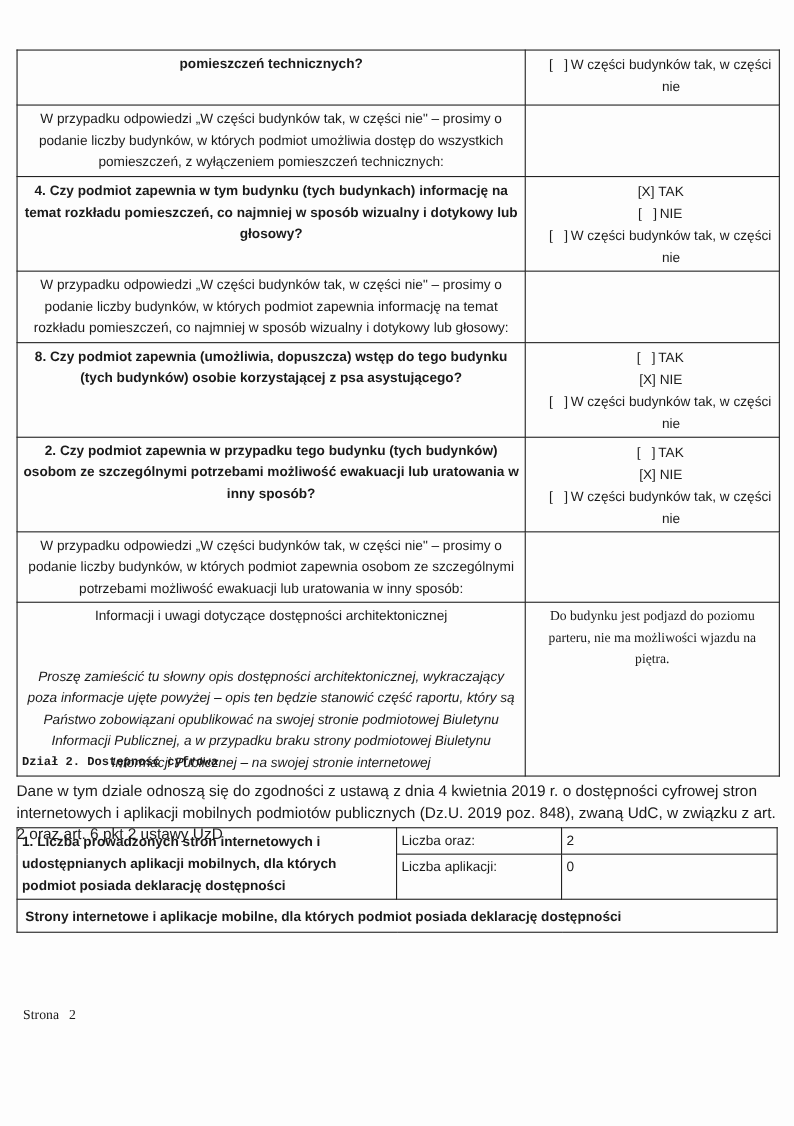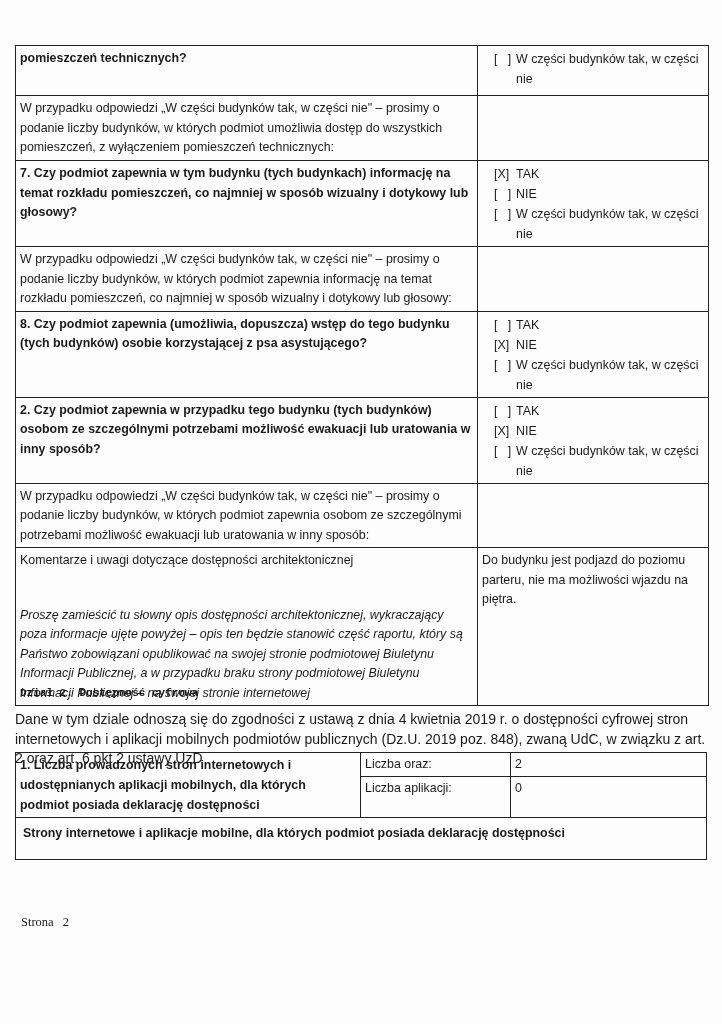--- a/index.html
+++ b/index.html
@@ -4,57 +4,57 @@
 <style>
   html, body { margin: 0; padding: 0; }
   body {
     width: 722px; height: 1024px; background: #fdfdfd; position: relative; overflow: hidden;
     font-family: "Liberation Sans", sans-serif; color: #1a1a1a; font-size: 12.4px;
   }
   .t1 {
     position: absolute; left: 15px; top: 45px; width: 694px;
     border-collapse: collapse; table-layout: fixed;
   }
-  .t1 td { border: 1.3px solid #222; vertical-align: top; padding: 3px 4px 2px 4px; line-height: 19.5px; }
+  .t1 td { border: 1.3px solid #222; vertical-align: top; padding: 3px 4px 2px 4px; line-height: 19.5px; text-align: center; }
   .t1 td.q { width: 453px; }
   .t1 td.a { padding-left: 16px; line-height: 20px; }
   .bold { font-weight: bold; }
   .ital { font-style: italic; margin-top: 35px; }
   .opt { display: block; padding-left: 0; }
   .opt .box { display: inline-block; width: 22px; white-space: pre; }
   .opt .cont { display: block; padding-left: 22px; }
   .section-title { position: absolute; left: 20px; top: 687px; font-weight: bold; font-size: 11px; font-family: Liberation Mono, monospace; }
   .section-desc { position: absolute; left: 15px; top: 710px; width: 700px; line-height: 19.5px; font-size: 14px; }
   .t2 {
     position: absolute; left: 15px; top: 752px; width: 692px;
     border-collapse: collapse; table-layout: fixed;
   }
   .t2 td { border: 1.3px solid #222; vertical-align: top; padding: 2px 4px; line-height: 19px; }
   .t2 td.c1 { width: 336px; }
   .t2 td.c2 { width: 141px; }
-  .t2 td.full { padding: 6px 7px 16px 7px; }
+  .t2 td.full { padding: 6px 7px 4px 7px; }
   .footer { position: absolute; left: 21px; top: 915px; font-family: "Liberation Serif", serif; font-size: 12.5px; word-spacing: 6px; text-align: center; }
 </style>
 </head>
 <body>
 
 <table class="t1">
   <tbody>
       <tr style="height:50px">
     <td class="q bold">pomieszczeń technicznych?</td>
     <td class="a">
       <span class="opt"><span class="box">[   ]</span><span>W części budynków tak, w części</span><span class="cont">nie</span></span>
     </td>
   </tr>
   <tr style="height:65px">
     <td class="q">W przypadku odpowiedzi „W części budynków tak, w części nie" – prosimy o podanie liczby budynków, w których podmiot umożliwia dostęp do wszystkich pomieszczeń, z wyłączeniem pomieszczeń technicznych:</td>
     <td class="a"></td>
   </tr>
   <tr style="height:84px">
-    <td class="q bold">7. Czy podmiot zapewnia w tym budynku (tych budynkach) informację na temat rozkładu pomieszczeń, co najmniej w sposób wizualny i dotykowy lub głosowy?</td>
+    <td class="q bold">4. Czy podmiot zapewnia w tym budynku (tych budynkach) informację na temat rozkładu pomieszczeń, co najmniej w sposób wizualny i dotykowy lub głosowy?</td>
     <td class="a">
       <span class="opt"><span class="box">[X]</span><span>TAK</span></span>
       <span class="opt"><span class="box">[   ]</span><span>NIE</span></span>
       <span class="opt"><span class="box">[   ]</span><span>W części budynków tak, w części</span><span class="cont">nie</span></span>
     </td>
   </tr>
   <tr style="height:58px">
     <td class="q">W przypadku odpowiedzi „W części budynków tak, w części nie" – prosimy o podanie liczby budynków, w których podmiot zapewnia informację na temat rozkładu pomieszczeń, co najmniej w sposób wizualny i dotykowy lub głosowy:</td>
     <td class="a"></td>
   </tr>
@@ -73,24 +73,24 @@
       <span class="opt"><span class="box">[X]</span><span>NIE</span></span>
       <span class="opt"><span class="box">[   ]</span><span>W części budynków tak, w części</span><span class="cont">nie</span></span>
     </td>
   </tr>
   <tr style="height:57px">
     <td class="q">W przypadku odpowiedzi „W części budynków tak, w części nie" – prosimy o podanie liczby budynków, w których podmiot zapewnia osobom ze szczególnymi potrzebami możliwość ewakuacji lub uratowania w inny sposób:</td>
     <td class="a"></td>
   </tr>
   <tr style="height:110px">
     <td class="q">
-      <div>Komentarze i uwagi dotyczące dostępności architektonicznej</div>
+      <div>Informacji i uwagi dotyczące dostępności architektonicznej</div>
       <div class="ital">Proszę zamieścić tu słowny opis dostępności architektonicznej, wykraczający poza informacje ujęte powyżej – opis ten będzie stanowić część raportu, który są Państwo zobowiązani opublikować na swojej stronie podmiotowej Biuletynu Informacji Publicznej, a w przypadku braku strony podmiotowej Biuletynu Informacji Publicznej – na swojej stronie internetowej</div>
     </td>
-    <td style="padding-left:4px;">Do budynku jest podjazd do poziomu parteru, nie ma możliwości wjazdu na piętra.</td>
+    <td style="padding-left:4px;font-family:Liberation Serif, serif;">Do budynku jest podjazd do poziomu parteru, nie ma możliwości wjazdu na piętra.</td>
   </tr>
 </tbody>
   </table>
 
 <div class="section-title">Dział 2. Dostępność cyfrowa</div>
 <div class="section-desc">Dane w tym dziale odnoszą się do zgodności z ustawą z dnia 4 kwietnia 2019 r. o dostępności cyfrowej stron internetowych i aplikacji mobilnych podmiotów publicznych (Dz.U. 2019 poz. 848), zwaną UdC, w związku z art. 2 oraz art. 6 pkt 2 ustawy UzD</div>
 
 <table class="t2">
   <tbody>
       <tr style="height:24px">

